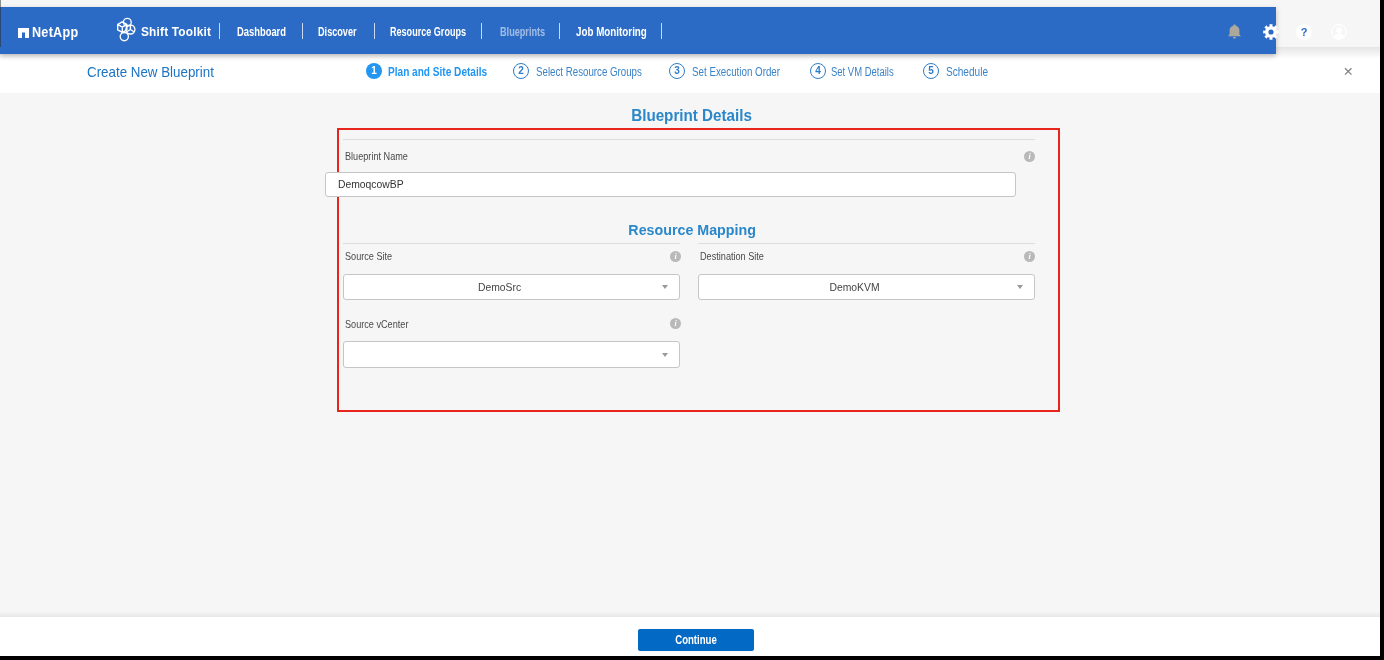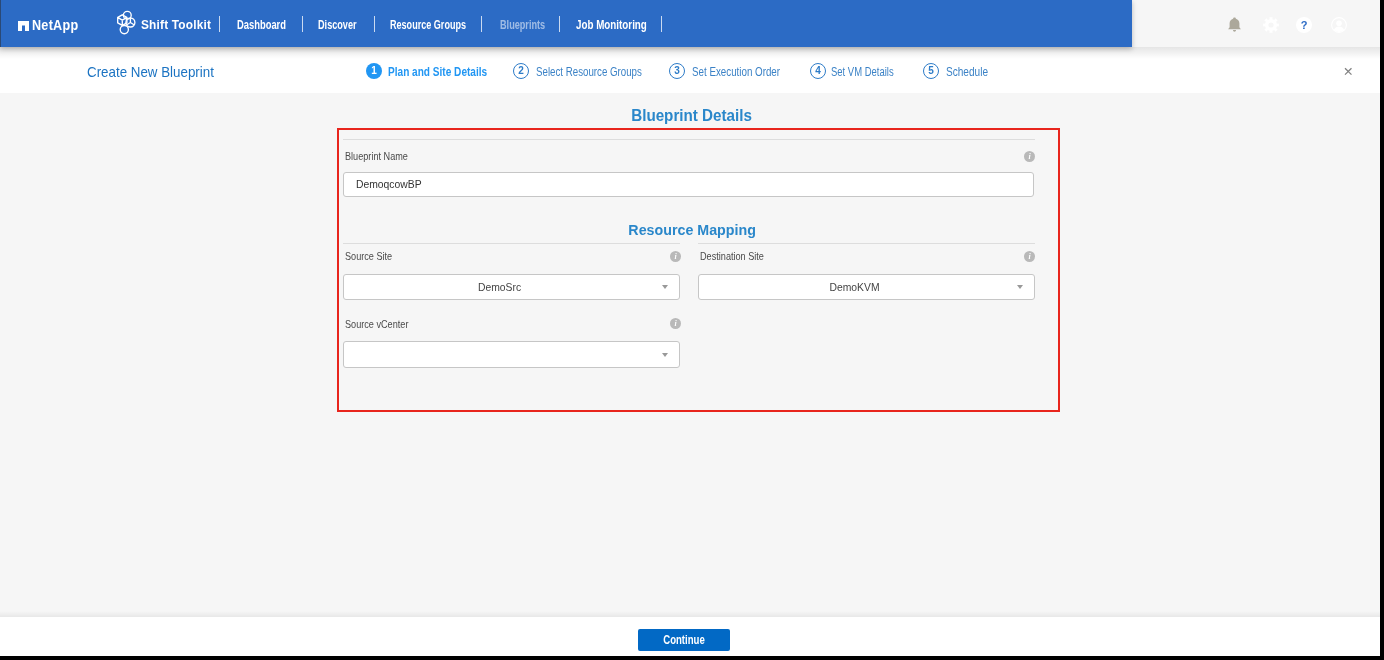--- a/index.html
+++ b/index.html
@@ -1,21 +1,21 @@
 <!DOCTYPE html>
 <html><head>
 <meta charset="utf-8">
 <style>
   * { margin:0; padding:0; box-sizing:border-box; }
   html,body { width:1384px; height:660px; overflow:hidden; }
   body { font-family:"Liberation Sans", sans-serif; position:relative; background:#f6f6f6; }
   .abs { position:absolute; }
 
   
-  .topbar { position:absolute; left:0; top:0; width:1132px; height:47px; background:#2c6bc5;
+  .topbar { position:absolute; left:0; top:7px; width:1276px; height:47px; background:#2c6bc5;
             box-shadow:0 2px 5px rgba(0,0,0,0.25); z-index:10; }
   .nettext { position:absolute; left:32px; top:18px; color:#fff; font-size:14px; line-height:15px; font-weight:bold; letter-spacing:0.3px; }
   .shifttext { position:absolute; left:141px; top:17px; color:#fff; font-size:13.5px; line-height:15px; font-weight:bold; letter-spacing:0.2px; }
   .navitem { position:absolute; top:18px; color:#fff; font-size:12.5px; font-weight:bold; }
   .navdiv { position:absolute; top:16px; width:1px; height:16px; background:rgba(255,255,255,0.75); }
 
   
   .wizbar { position:absolute; left:0; top:47px; width:1384px; height:46px; background:#fff; }
   .wizbar:before { content:""; position:absolute; left:0; top:0; width:100%; height:12px;
                    background:linear-gradient(rgba(0,0,0,0.10), rgba(0,0,0,0)); }
@@ -41,21 +41,21 @@
   .info { position:absolute; width:11px; height:11px; border-radius:50%; background:#b9b9b9; color:#fff;
           font-size:8px; font-weight:bold; text-align:center; line-height:11px; font-family:"Liberation Serif",serif; font-style:italic; }
   .tinput { position:absolute; background:#fff; border:1px solid #c6c6c6; border-radius:3px; font-size:11.5px; color:#333; }
   .sel { position:absolute; background:#fff; border:1px solid #c6c6c6; border-radius:3px; }
   .seltext { position:absolute; left:0; right:24px; top:0; bottom:0; text-align:center; font-size:11.5px; color:#444; }
   .caret { position:absolute; right:11px; width:0; height:0; border-left:3.5px solid transparent;
            border-right:3.5px solid transparent; border-top:4.5px solid #999; }
 
   
   .footer { position:absolute; left:0; top:617px; width:1384px; height:39px; background:#fff; }
-  .cbtn { position:absolute; left:638px; top:12px; width:92px; height:22px; background:#0269c5; border-radius:2px;
+  .cbtn { position:absolute; left:638px; top:12px; width:116px; height:22px; background:#0269c5; border-radius:2px;
           color:#fff; font-size:12px; font-weight:bold; text-align:center; line-height:22px; }
   .blackbottom { position:absolute; left:0; top:656px; width:1384px; height:4px; background:#000; z-index:50; }
   .blackright { position:absolute; left:1380px; top:0; width:4px; height:660px; background:#000; z-index:50; }
   .leftedge { position:absolute; left:0; top:0; width:1px; height:47px; background:rgba(40,40,40,0.5); z-index:51; }
 </style>
 </head>
 <body>
 
 <div class="topbar">
 
@@ -121,21 +121,21 @@
   <div class="closex">✕</div>
 </div>
 
 <div class="content">
   <div class="h1"><span style="display:inline-block; transform:scaleX(0.95);">Blueprint Details</span></div>
   <div class="redrect"></div>
 
   <div class="fline" style="left:343px; top:46px; width:692px;"></div>
   <div class="flabel" style="left:345px; top:57px; transform:scaleX(0.83); transform-origin:left;">Blueprint Name</div>
   <div class="info" style="left:1024px; top:58px;">i</div>
-  <div class="tinput" style="left:343px; top:79px; width:691px; height:25px; line-height:23px; padding-left:12px;"><span style="display:inline-block; transform:scaleX(0.9); transform-origin:left;">DemoqcowBP</span></div>
+  <div class="tinput" style="left:325px; top:79px; width:691px; height:25px; line-height:23px; padding-left:12px;"><span style="display:inline-block; transform:scaleX(0.9); transform-origin:left;">DemoqcowBP</span></div>
 
   <div class="h2"><span style="display:inline-block; transform:scaleX(0.95);">Resource Mapping</span></div>
 
   <div class="fline" style="left:343px; top:150px; width:337px;"></div>
   <div class="fline" style="left:698px; top:150px; width:337px;"></div>
   <div class="flabel" style="left:345px; top:157px; transform:scaleX(0.83); transform-origin:left;">Source Site</div>
   <div class="info" style="left:670px; top:158px;">i</div>
   <div class="flabel" style="left:700px; top:157px; transform:scaleX(0.83); transform-origin:left;">Destination Site</div>
   <div class="info" style="left:1024px; top:158px;">i</div>
 

